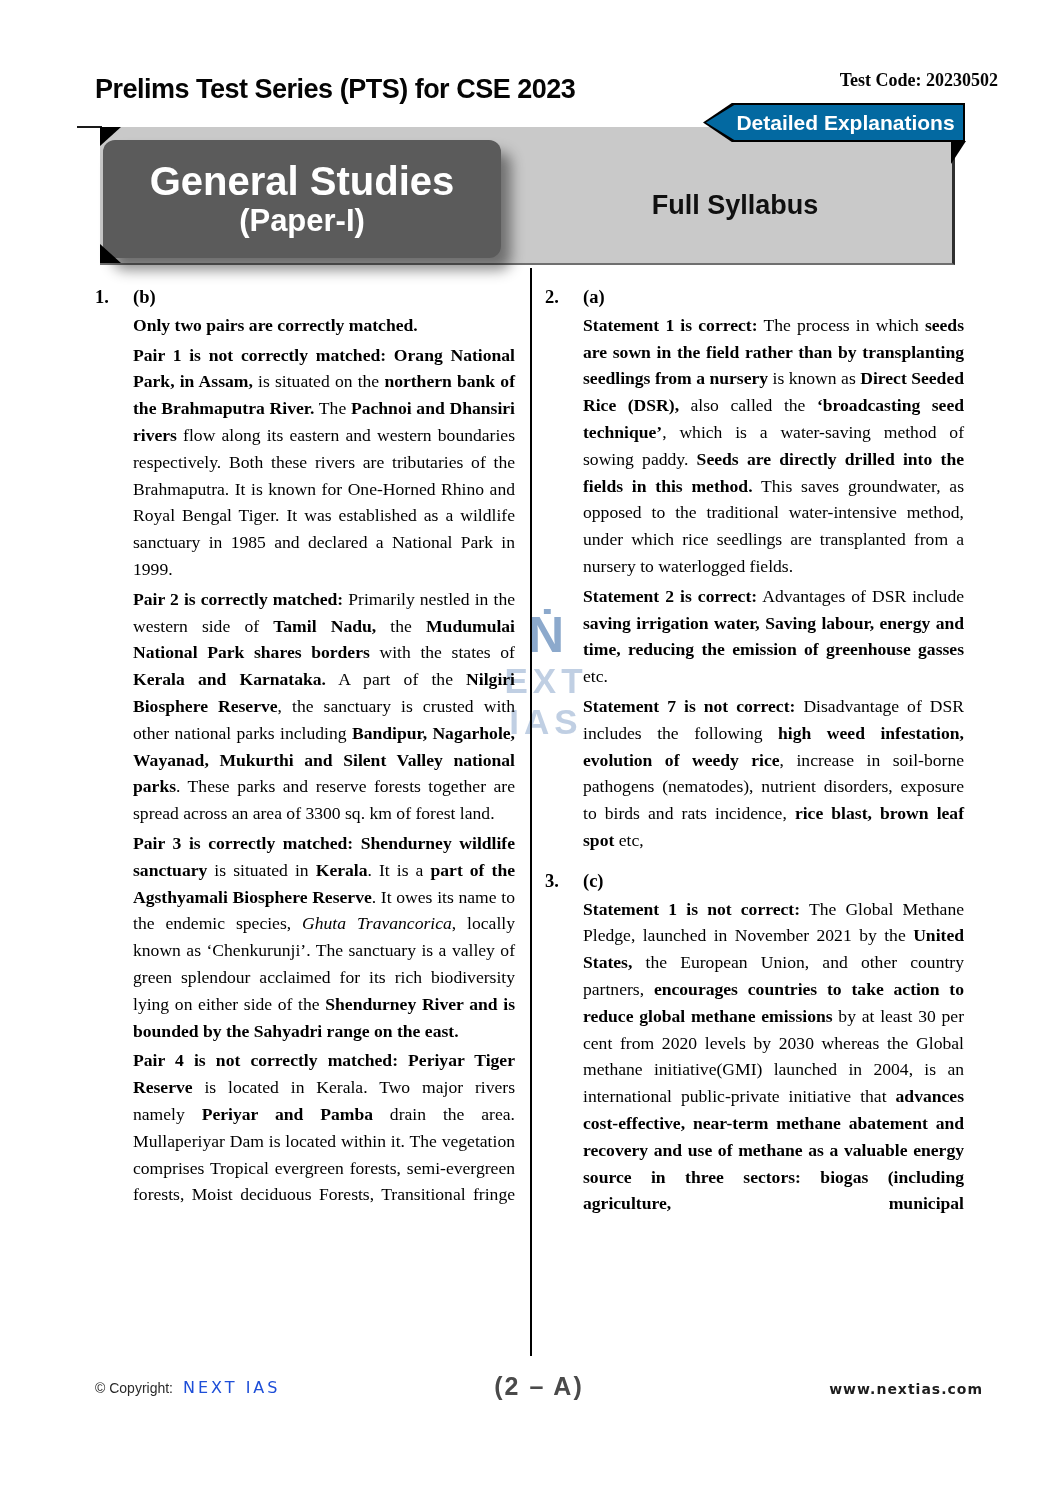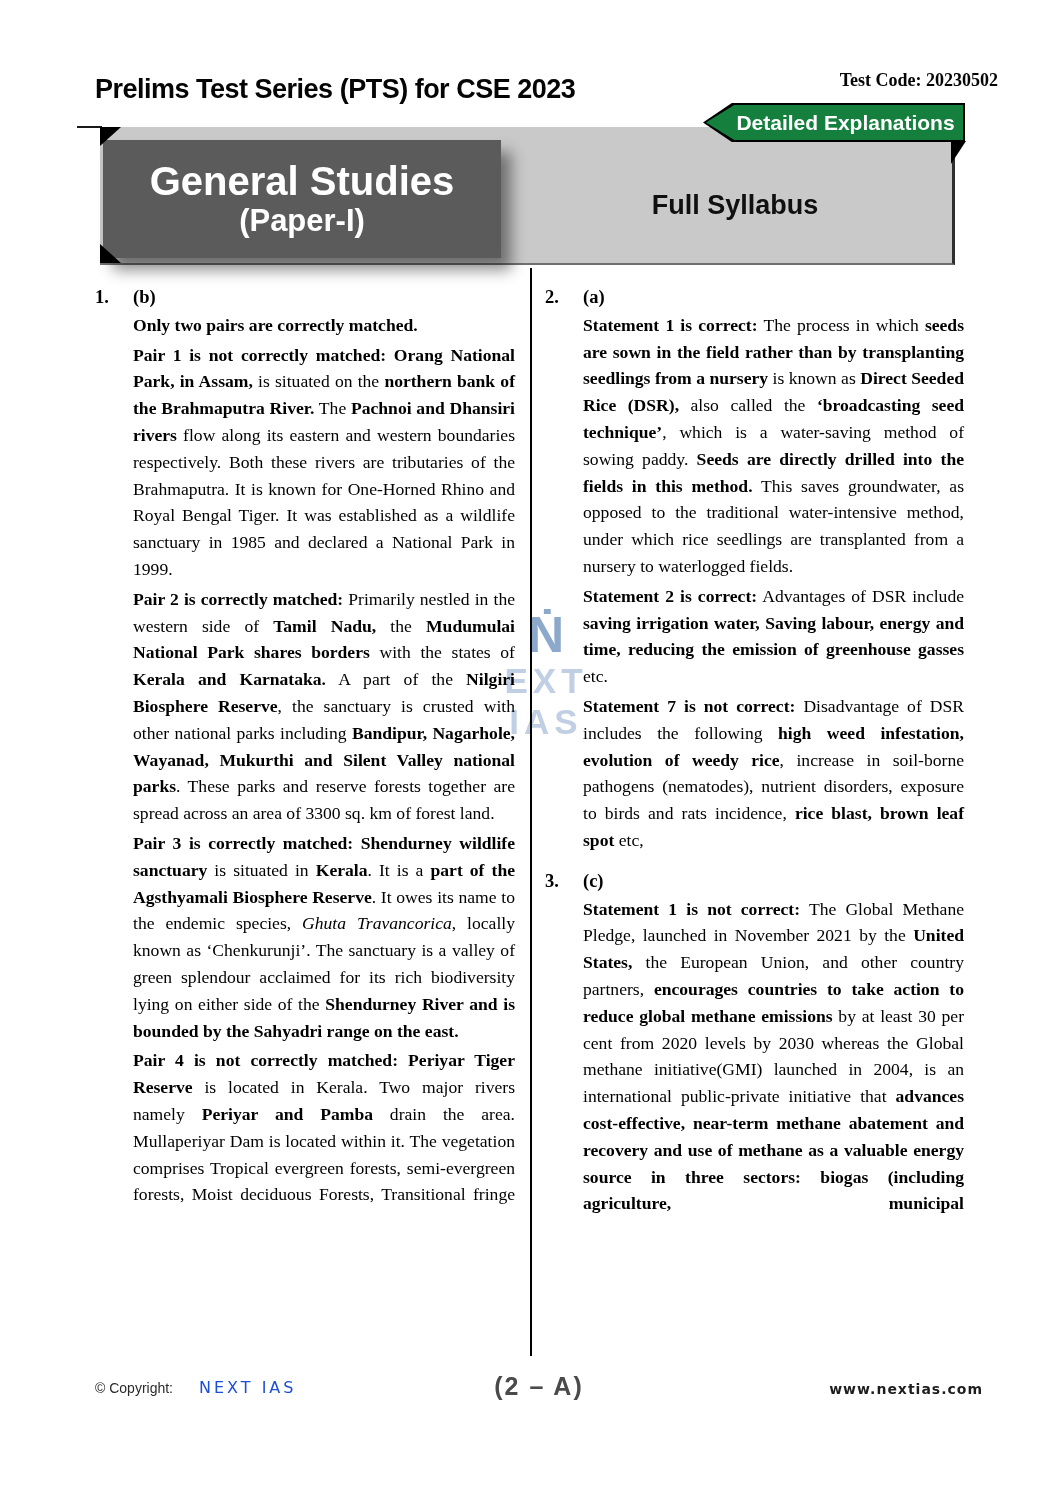--- a/index.html
+++ b/index.html
@@ -14,31 +14,31 @@
 
   .band{position:absolute;left:100px;top:127px;width:852px;height:136px;background:#c9c9c9;
         border-right:3px solid #2f2f2f;border-bottom:2px solid #6f6f6f;z-index:1;}
   .band-tick{position:absolute;left:77px;top:126px;width:25px;height:2px;background:#1a1a1a;z-index:3;}
   .corner{position:absolute;left:100px;width:21px;height:19px;background:#000;z-index:4;}
   .corner.tl{top:127px;clip-path:polygon(0 0,100% 0,0 100%);}
   .corner.bl{top:244px;clip-path:polygon(0 0,0 100%,100% 100%);}
 
   .dark-box{position:absolute;left:103px;top:140px;width:398px;height:118px;background:#5b5b5b;
             box-shadow:10px 12px 14px rgba(0,0,0,0.45);z-index:2;display:flex;flex-direction:column;
-            align-items:center;justify-content:center;}
+            align-items:center;justify-content:center;border-radius:12px;}
   .dark-box .subject{font-family:"Liberation Sans",sans-serif;font-weight:800;font-size:40px;
                      color:#fff;line-height:1.1;}
   .dark-box .paper{font-family:"Liberation Sans",sans-serif;font-weight:800;font-size:31px;
                    color:#fff;line-height:1.15;}
   .full-syllabus{position:absolute;left:520px;top:190px;width:430px;text-align:center;z-index:2;
                  font-family:"Liberation Sans",sans-serif;font-weight:800;font-size:27px;color:#101010;}
 
   .ribbon{position:absolute;left:703px;top:103px;width:262px;height:39px;z-index:5;
           background:#000;clip-path:polygon(0 50%,11% 0,100% 0,100% 100%,11% 100%);}
-  .ribbon-inner{position:absolute;left:3px;top:2px;right:2px;bottom:2px;background:#15803d;
+  .ribbon-inner{position:absolute;left:3px;top:2px;right:2px;bottom:2px;background:#0369a1;
           clip-path:polygon(0 50%,11% 0,100% 0,100% 100%,11% 100%);
           display:flex;align-items:center;justify-content:center;}
   .ribbon-inner span{font-family:"Liberation Sans",sans-serif;font-weight:800;font-size:21px;
           color:#fff;padding-left:22px;}
   .fold{position:absolute;left:951px;top:141px;width:15px;height:23px;background:#000;
         clip-path:polygon(0 0,100% 0,0 100%);z-index:4;}
 
   
   .watermark{position:absolute;left:486px;top:610px;width:120px;text-align:center;z-index:0;
              font-family:"Liberation Sans",sans-serif;pointer-events:none;}
@@ -54,21 +54,21 @@
   .qblock{margin-top:14px;}
   .qblock:first-child,.qblock.cont{margin-top:4px;}
   .qhead{font-weight:bold;font-size:18.5px;line-height:26.8px;margin-bottom:1px;}
   .qnum{display:inline-block;width:38px;}
   .para{margin:0 0 3px 38px;text-align:justify;font-size:17.6px;line-height:26.8px;}
   .para.jlast{text-align-last:justify;}
   .b{font-weight:bold;}
   .i{font-style:italic;}
 
   
-  .footer-left{position:absolute;left:95px;top:1378px;display:flex;align-items:center;gap:26px;z-index:1;}
+  .footer-left{position:absolute;left:95px;top:1378px;display:flex;align-items:center;gap:10px;z-index:1;}
   .copy-label{font-family:"Liberation Sans",sans-serif;font-size:14px;color:#2a2a2a;}
   .brand{font-family:"DejaVu Sans",sans-serif;font-weight:normal;font-size:16px;letter-spacing:3px;color:#1d4ed8;}
   .page-num{position:absolute;left:0;right:0;top:1372px;text-align:center;z-index:1;
             font-family:"Liberation Sans",sans-serif;font-weight:700;font-size:25px;
             letter-spacing:2px;color:#4a4a4a;}
   .website{position:absolute;right:95px;top:1381px;z-index:1;font-family:"DejaVu Sans",sans-serif;
            font-weight:bold;font-size:14px;letter-spacing:1px;color:#1d1d1d;}
 </style>
 </head>
 <body>

